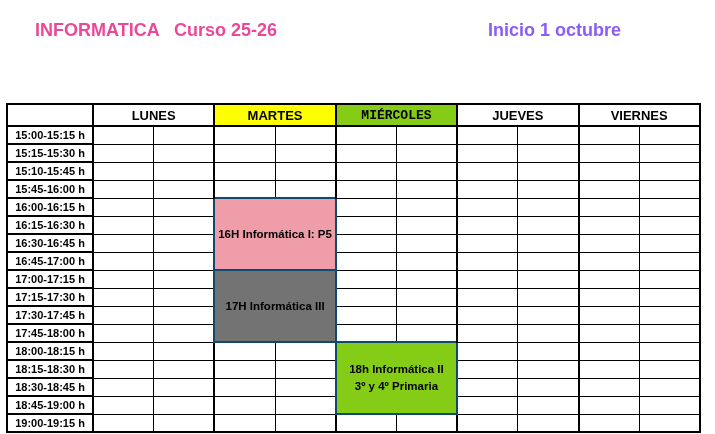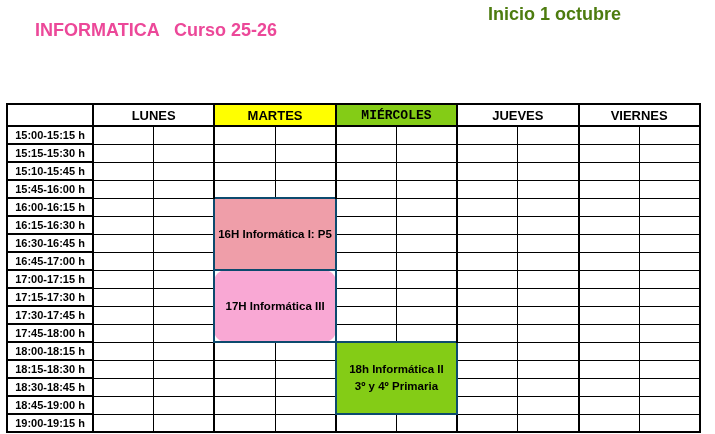--- a/index.html
+++ b/index.html
@@ -20,24 +20,24 @@
     left: 35px;
     top: 20px;
     font-size: 18px;
     font-weight: bold;
     color: #ec4899;
     white-space: pre;
   }
   .title-right {
     position: absolute;
     left: 488px;
-    top: 4px;
+    top: 20px;
     font-size: 18px;
     font-weight: bold;
-    color: #4d7c0f;
+    color: #8b5cf6;
   }
   table.schedule {
     position: absolute;
     left: 6px;
     top: 103px;
     border-collapse: collapse;
     table-layout: fixed;
     border: 2px solid #000;
   }
   col.c-time { width: 86px; }
@@ -208,21 +208,21 @@
           <td class="slot"></td>
           <td class="slot day-start"></td>
           <td class="slot"></td>
           <td class="slot day-start"></td>
           <td class="slot"></td>
         </tr>
         <tr>
           <td class="time">17:00-17:15 h</td>
           <td class="slot day-start"></td>
           <td class="slot"></td>
-          <td class="block" colspan="2" rowspan="4" style="background: #f9a8d4; border-radius: 12px;">
+          <td class="block" colspan="2" rowspan="4" style="background: #737373;">
             <div class="line">17H Informática III</div>
           </td>
           <td class="slot day-start"></td>
           <td class="slot"></td>
           <td class="slot day-start"></td>
           <td class="slot"></td>
           <td class="slot day-start"></td>
           <td class="slot"></td>
         </tr>
         <tr>

